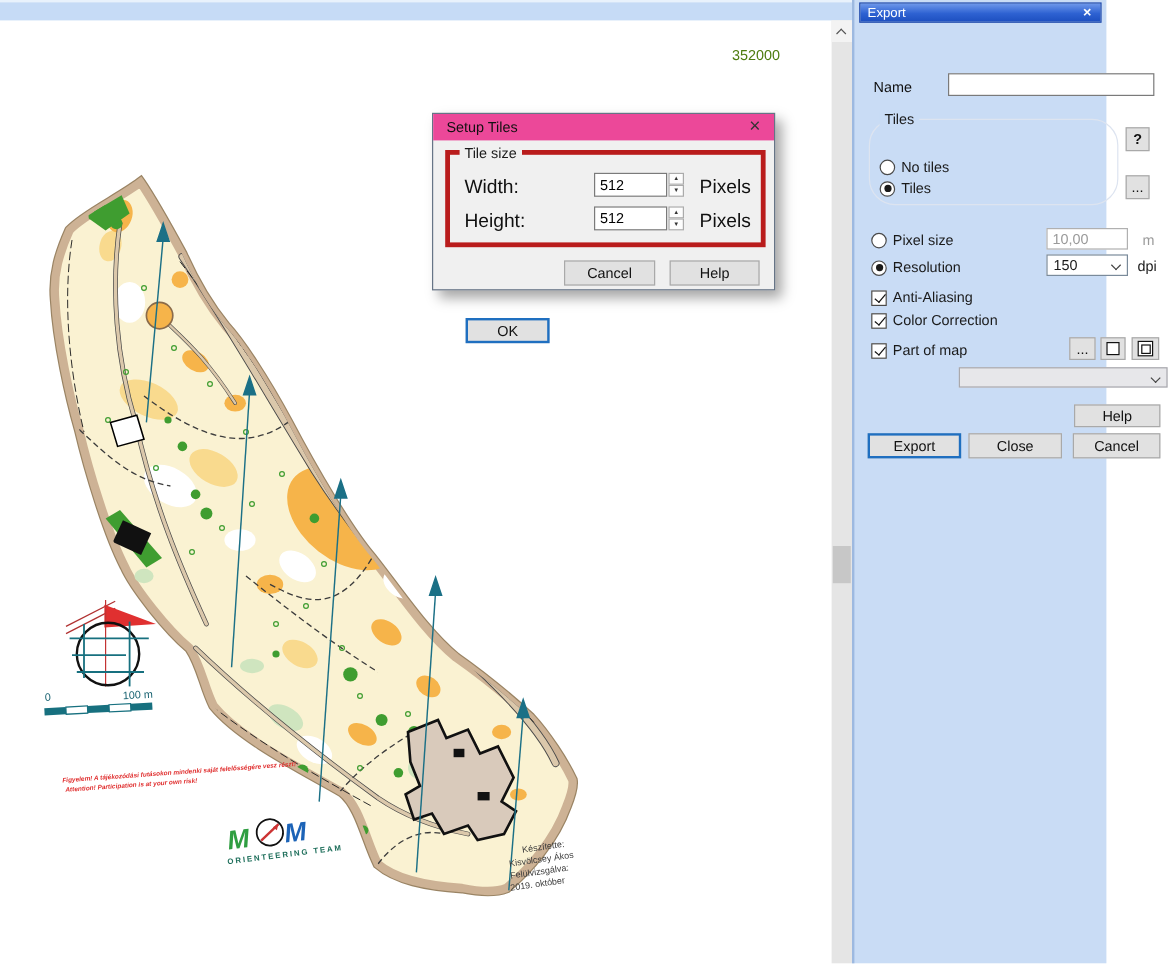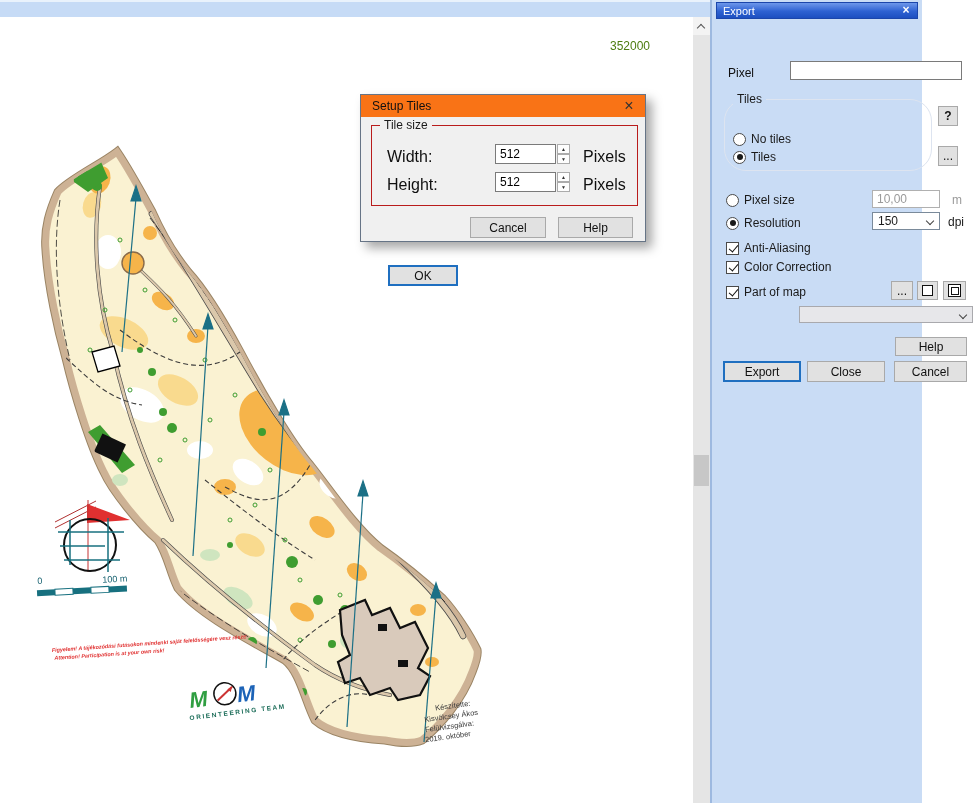--- a/index.html
+++ b/index.html
@@ -65,25 +65,25 @@
   .sq-icon.nested { position:relative; width:13px; height:13px; }
   .sq-icon.nested::after { content:""; position:absolute; left:2px; top:2px; width:6px; height:6px;
                            border:1.4px solid #111; }
 
   .unit { position:absolute; font-size:12px; }
   .disabled-txt { color:#9a9a9a; border-color:#b0b0b0; }
 
   
   .dialog { position:absolute; left:360px; top:94px; width:286px; height:148px; background:#f0f0f0;
             border:1px solid #667486; box-shadow:6px 6px 10px rgba(0,0,0,0.35); z-index:10; }
-  .dialog-titlebar { position:absolute; left:0; top:0; right:0; height:22px; background:#f97316; }
+  .dialog-titlebar { position:absolute; left:0; top:0; right:0; height:22px; background:#ec4899; }
   .dialog-title { position:absolute; left:11px; top:4px; font-size:12px; color:#111; }
   .dialog-close { position:absolute; right:6px; top:1px; width:20px; height:20px; text-align:center;
                   font-size:16px; color:#333; line-height:19px; cursor:default; }
-  .tile-group { left:10px; top:30px; width:267px; height:81px; border:1px solid #b91c1c; }
+  .tile-group { left:10px; top:30px; width:267px; height:81px; border:4px solid #b91c1c; }
   .tile-group .group-label { background:#f0f0f0; }
   .spinner { position:absolute; width:13px; height:20px; }
   .spin-btn { position:absolute; left:0; width:13px; height:10px; background:#fdfdfd; border:1px solid #ababab;
               font-size:5px; line-height:8px; text-align:center; color:#333; }
   .spin-btn.dn { top:10px; }
 
   .dlg-btn { height:21px; top:122px; }
 
   
   svg text { font-family:"Liberation Sans",sans-serif; }
@@ -307,21 +307,21 @@
   </div>
 </div>
 
 <div class="export-panel">
   <div class="panel-titlebar">
     <span>Export</span>
     <span class="panel-close">×</span>
   </div>
 
 
-  <span class="lbl" style="left:16px;top:66px;">Pixel</span>
+  <span class="lbl" style="left:16px;top:66px;">Name</span>
   <input class="txt-input name-input" value="" style="">
 
   <div class="groupbox tiles-group">
     <span class="group-label">Tiles</span>
     <div class="opt-row" style="top:8px;margin-top:22px;">
       <span class="radio"></span>
       <span>No tiles</span>
     </div>
     <div class="opt-row" style="top:48px;">
       <span class="radio sel"></span>

